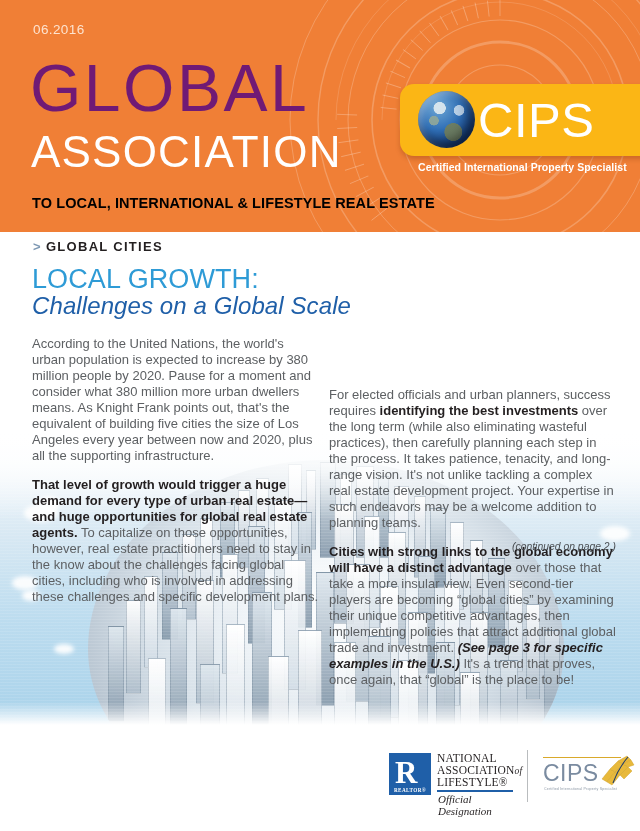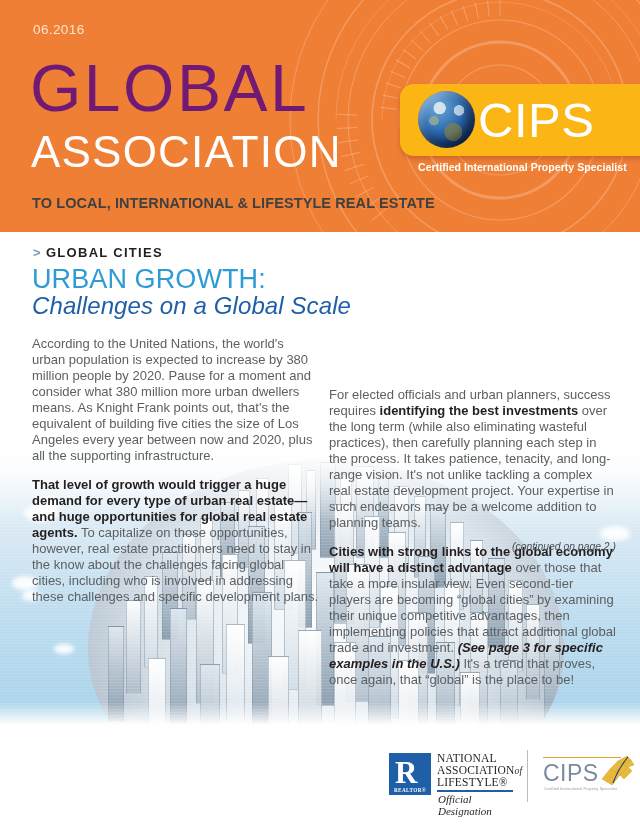--- a/index.html
+++ b/index.html
@@ -55,21 +55,21 @@
     line-height: 44px;
     letter-spacing: 1.2px;
     color: #ffffff;
     font-weight: 300;
   }
   .mast-tag {
     position: absolute;
     left: 32px; top: 195px;
     font-size: 14.5px;
     letter-spacing: 0.1px;
-    color: #404040;
+    color: #000000;
     font-weight: 700;
   }
 
   
   .cips-badge {
     position: absolute;
     left: 400px; top: 84px;
     width: 258px; height: 72px;
     background: #fbb615;
     border-radius: 14px;
@@ -103,21 +103,21 @@
     left: 418px; top: 161px;
     font-size: 10.5px;
     color: #ffffff;
     font-weight: 600;
     letter-spacing: 0.05px;
   }
 
   
   .kicker {
     position: absolute;
-    left: 33px; top: 245px;
+    left: 33px; top: 239px;
     font-size: 13px;
     font-weight: 700;
     letter-spacing: 1.3px;
     color: #231f20;
   }
   .kicker .chev {
     color: #7d98b3;
     font-weight: 700;
     margin-right: 4px;
   }
@@ -428,21 +428,21 @@
   <div class="cloud" style="left:600px; top:96px;  width:30px; height:15px;"></div>
   <div class="cloud" style="left:54px;  top:214px; width:20px; height:10px;"></div>
   <div class="sky-fade"></div>
   <div class="photo-veil"></div>
   <div class="photo-bottom-fade"></div>
 </div>
 
 <div class="kicker">
   <span class="chev">&gt;</span><span>GLOBAL CITIES</span>
 </div>
-<div class="headline">URBAN GROWTH:</div>
+<div class="headline">LOCAL GROWTH:</div>
 <div class="subhead">Challenges on a Global Scale</div>
 
 <div class="col left" style="top:336px;">
   <p>According to the United Nations, the world's urban population is expected to increase by 380 million people by 2020. Pause for a moment and consider what 380 million more urban dwellers means. As Knight Frank points out, that's the equivalent of building five cities the size of Los Angeles every year between now and 2020, plus all the supporting infrastructure.</p>
   <p><b>That level of growth would trigger a huge demand for every type of urban real estate—and huge opportunities for global real estate agents.</b><span> To capitalize on those opportunities, however, real estate practitioners need to stay in the know about the challenges facing global cities, including who is involved in addressing these challenges and specific development plans.</span></p>
 </div>
 
 <div class="col right" style="top:344px;margin-top:43px;">
   <p><span>For elected officials and urban planners, success requires </span><b>identifying the best investments</b><span> over the long term (while also eliminating wasteful practices), then carefully planning each step in the process. It takes patience, tenacity, and long-range vision. It's not unlike tackling a complex real estate development project. Your expertise in such endeavors may be a welcome addition to planning teams.</span></p>
   <p><b>Cities with strong links to the global economy will have a distinct advantage</b><span> over those that take a more insular view. Even second-tier players are becoming “global cities” by examining their unique competitive advantages, then implementing policies that attract additional global trade and investment. </span><span class="bi">(See page 3 for specific examples in the U.S.)</span><span> It's a trend that proves, once again, that “global” is the place to be!</span></p>

